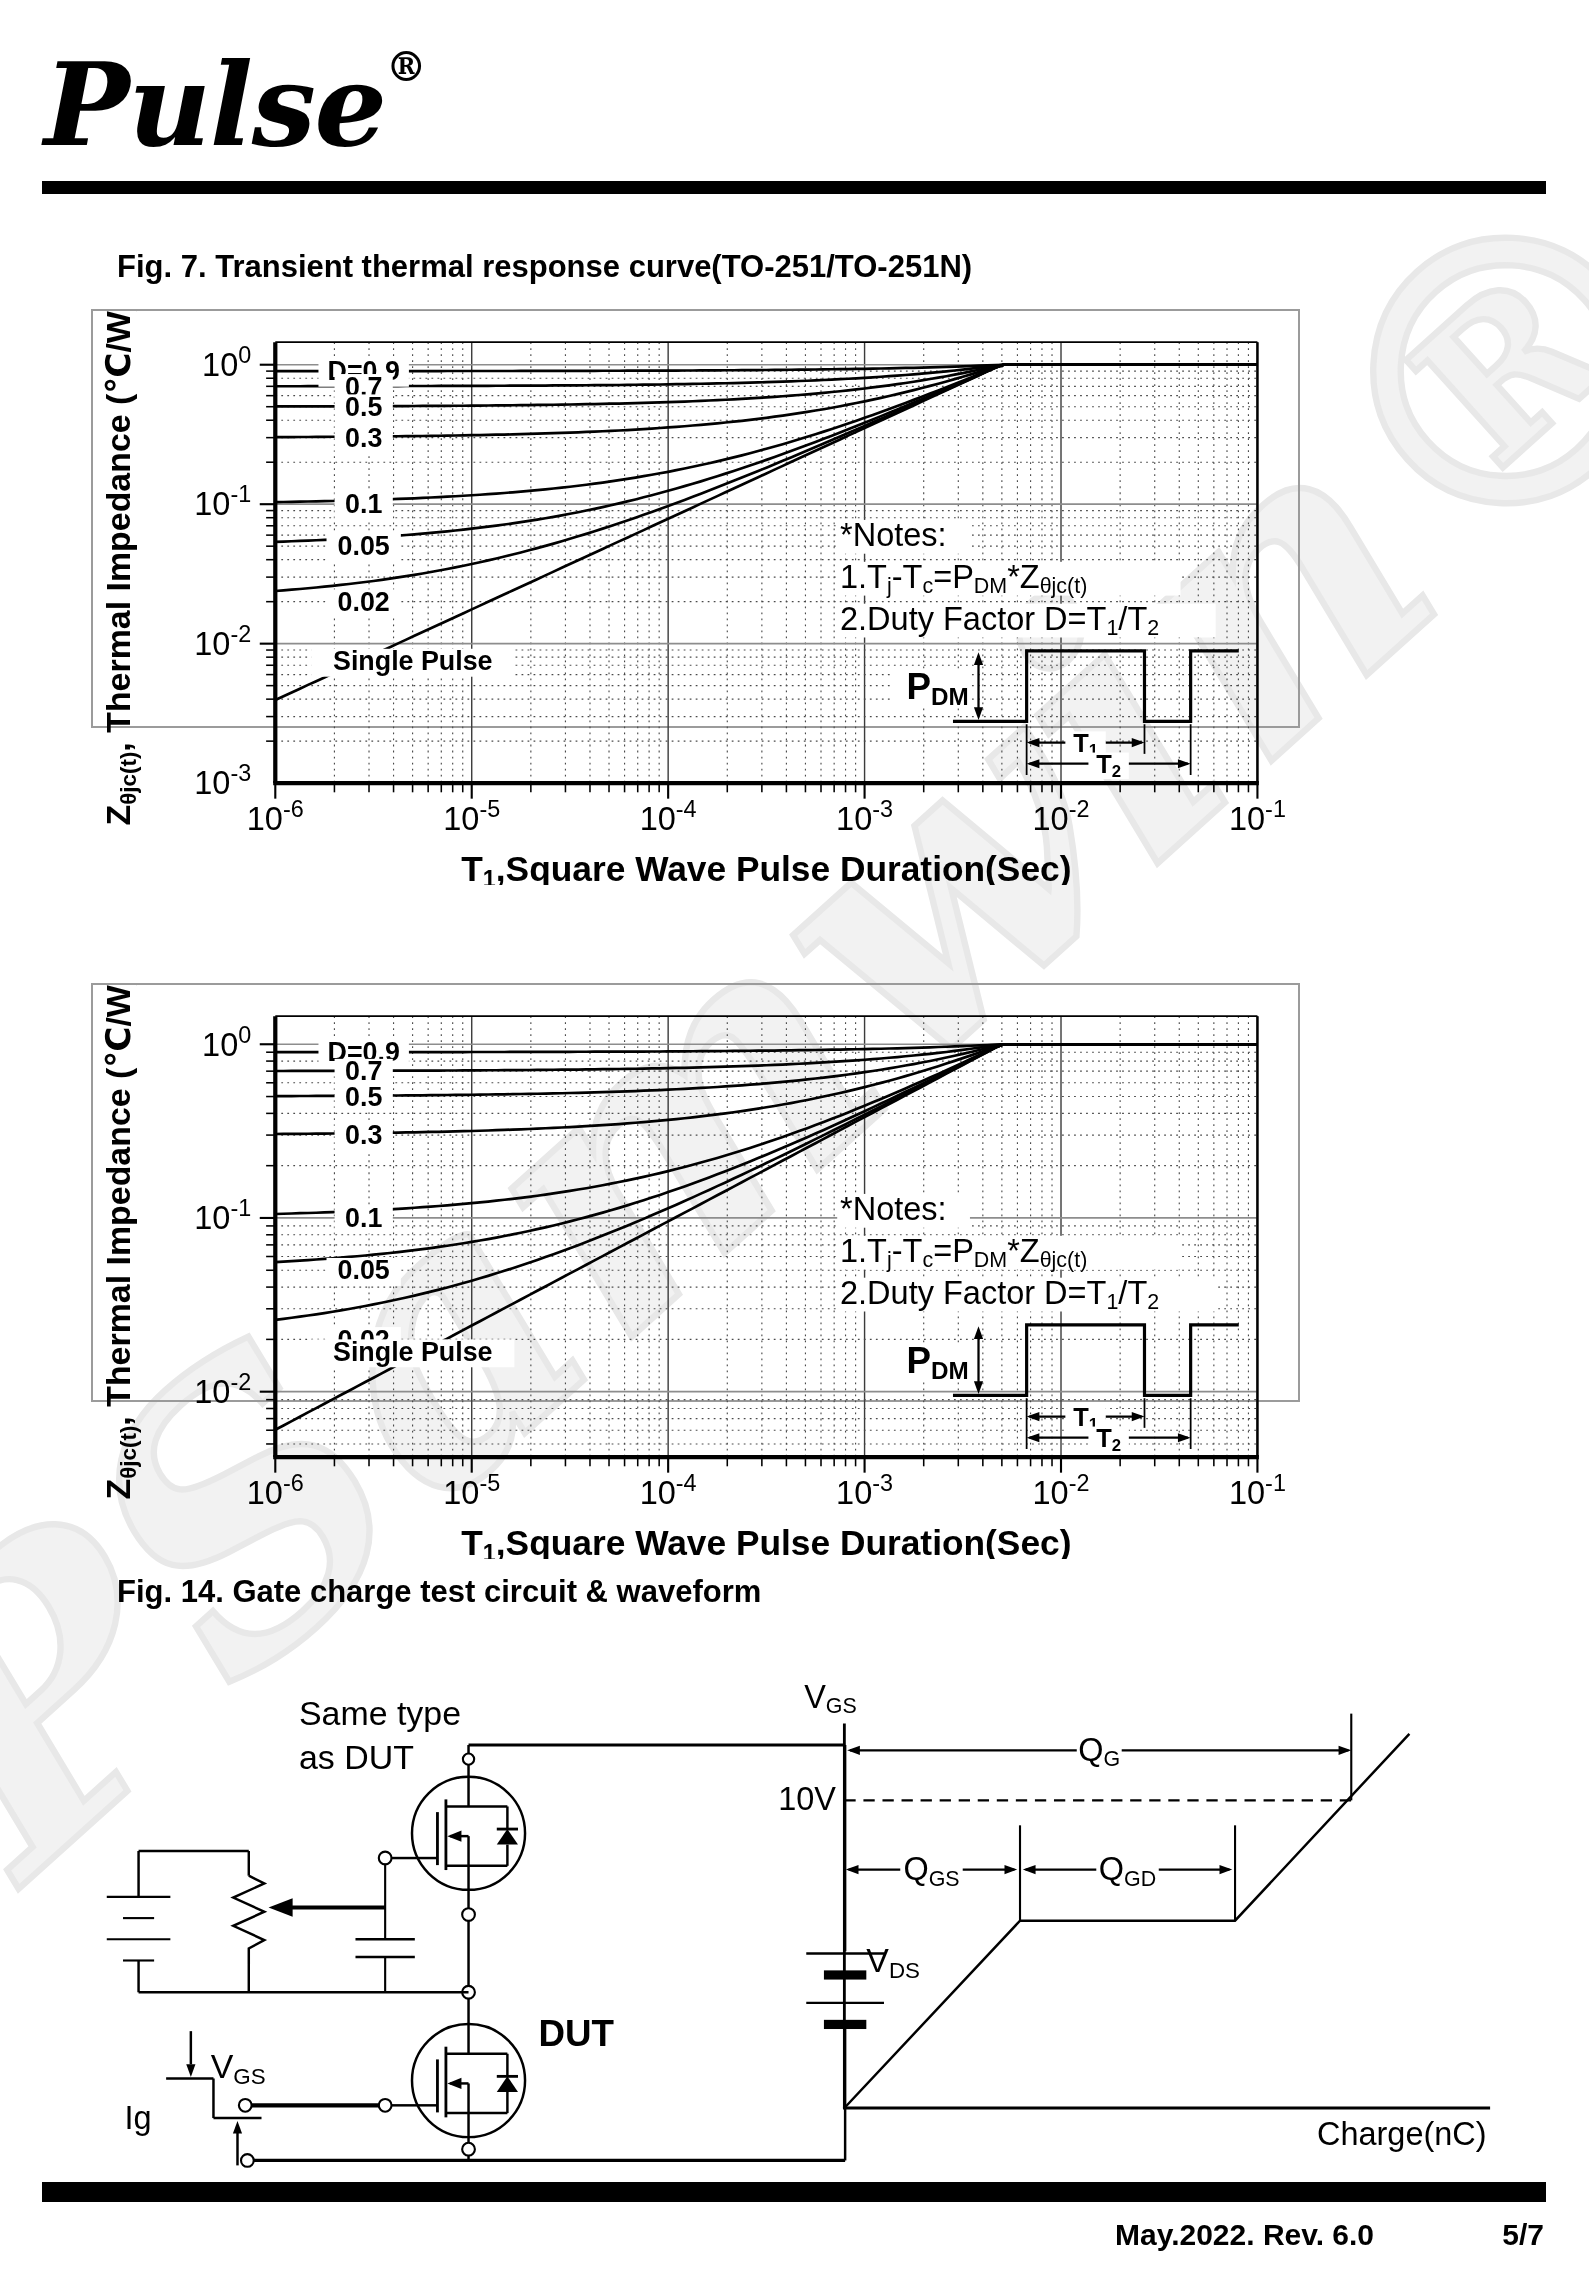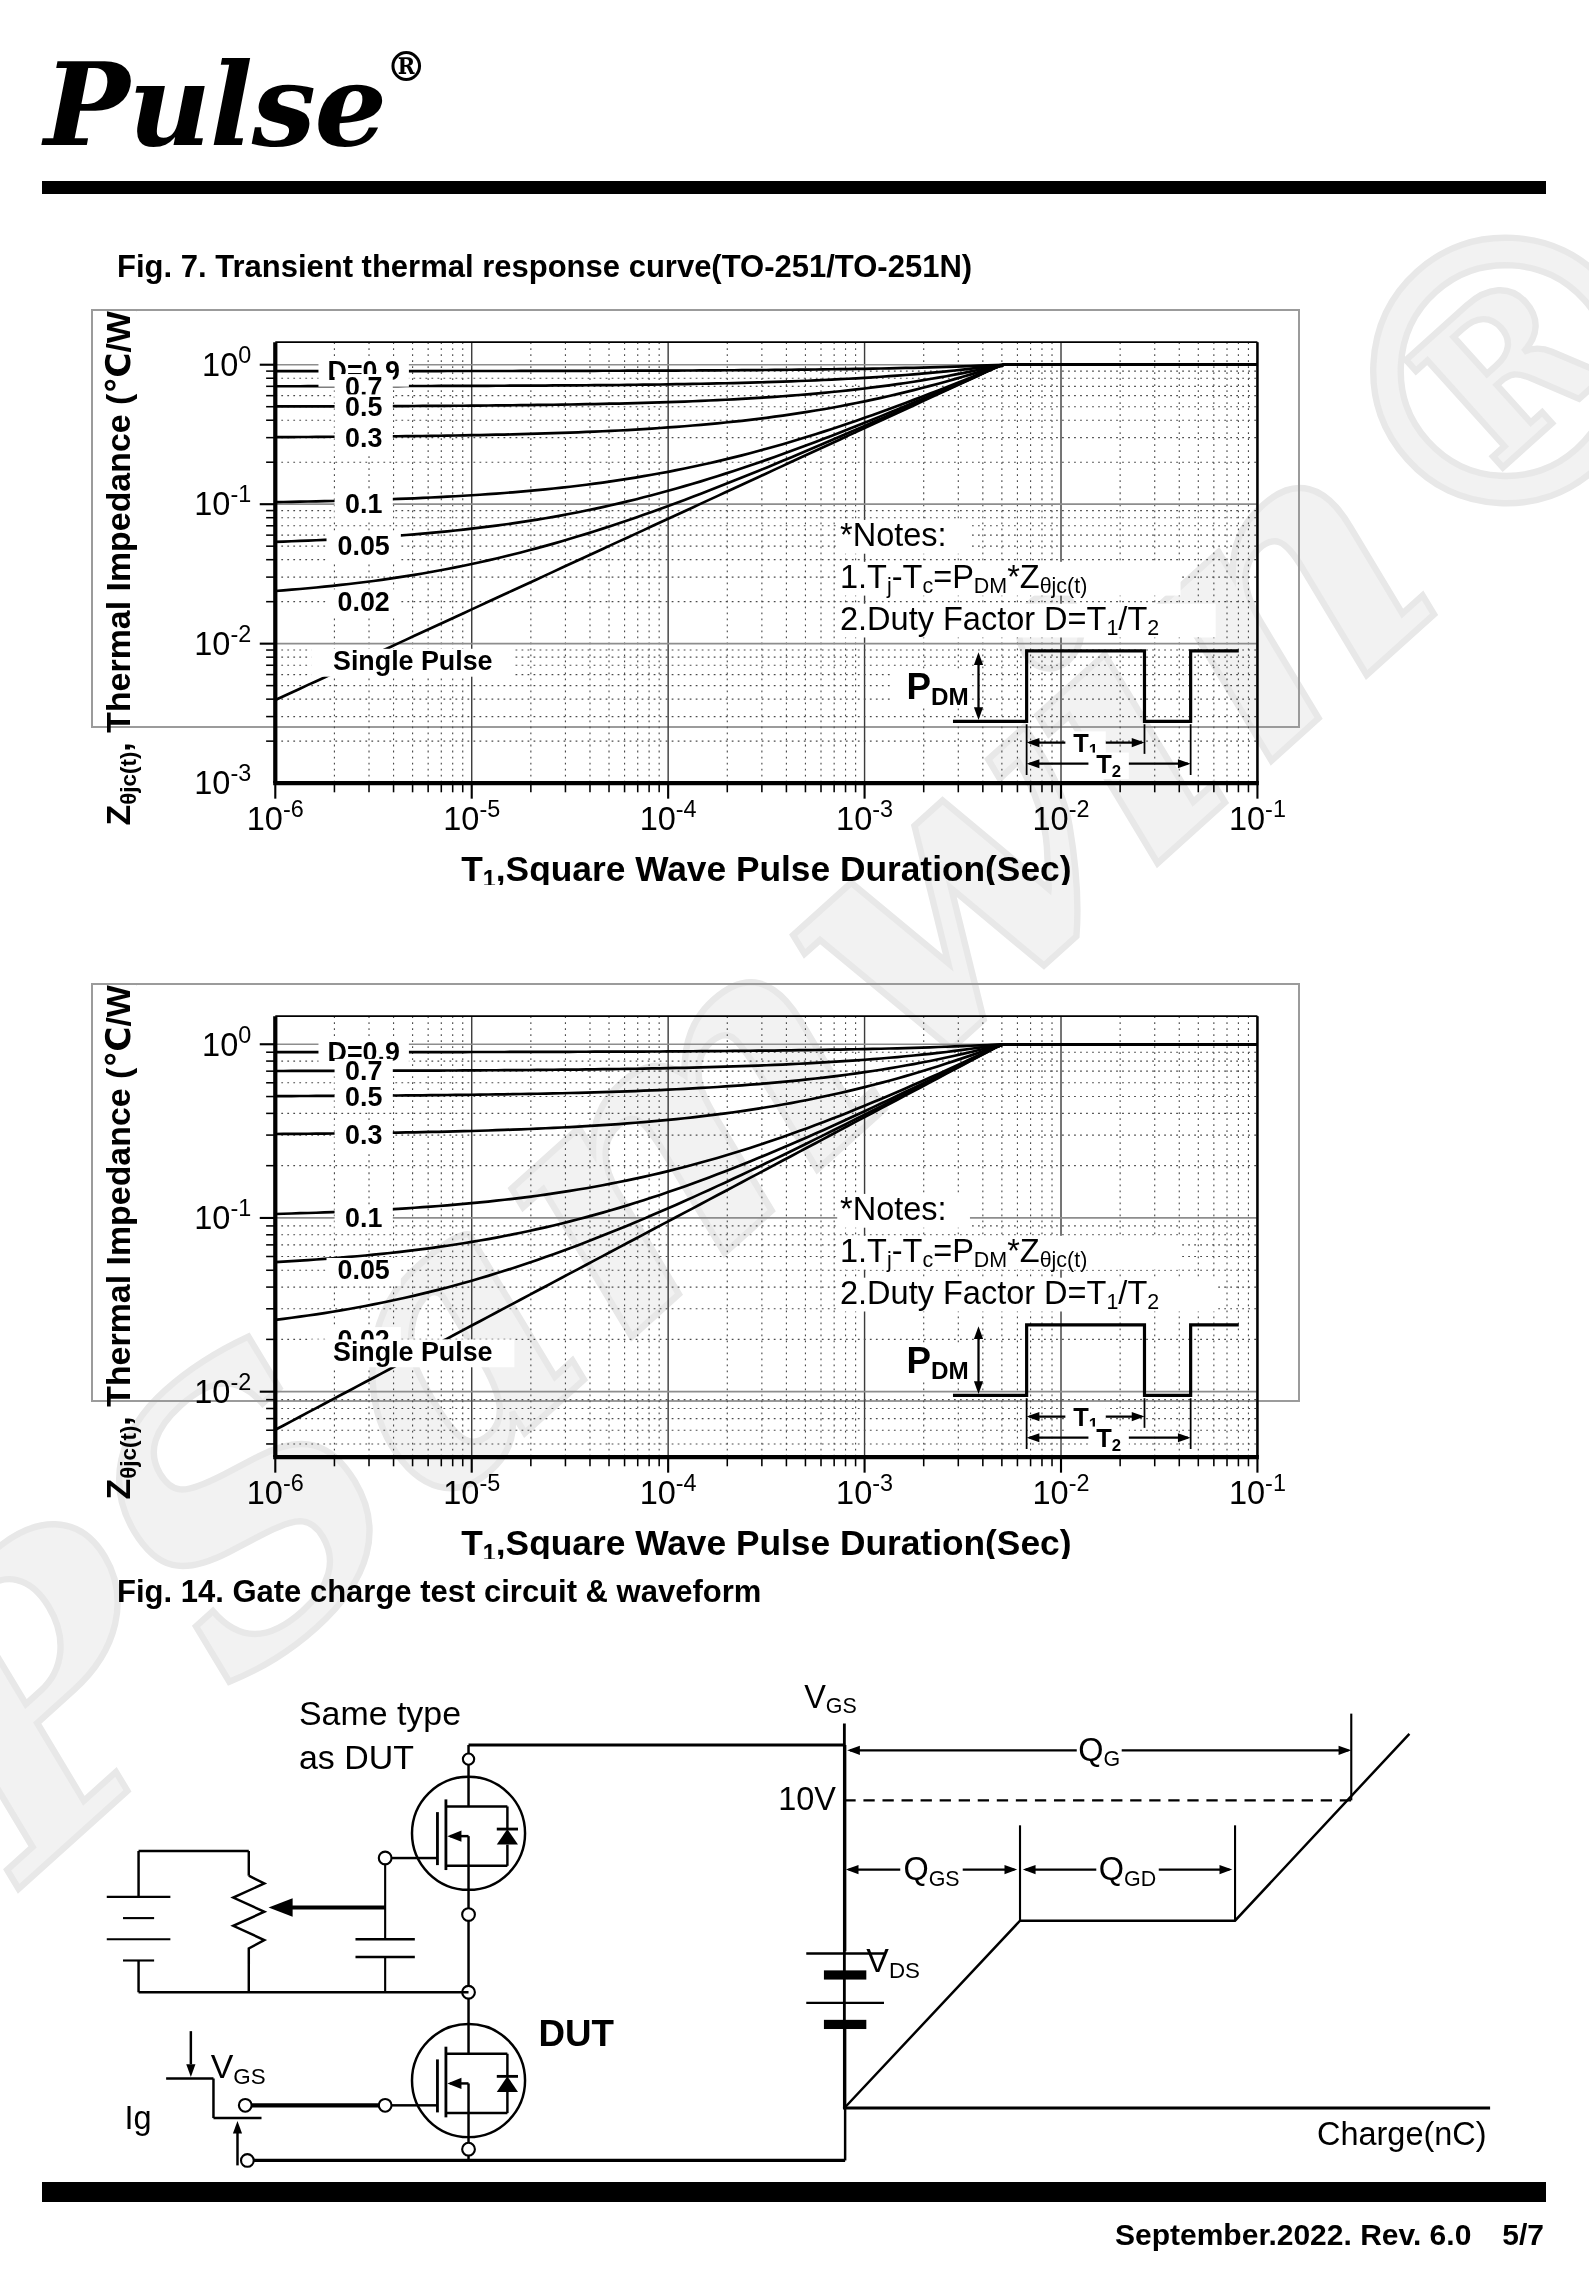--- a/index.html
+++ b/index.html
@@ -599,16 +599,16 @@
         <text x="218.44" y="292.1" font-size="46" fill="#000" text-anchor="middle" font-weight="normal"><tspan>Q</tspan><tspan font-size="30.360000000000003" dy="7.82">GS</tspan></text>
         <line x1="351.88" y1="277.1" x2="640.5749999999999" y2="277.1" stroke="#000" stroke-width="3.2"></line>
         <polygon points="347.88,277.1 365.88,270.6 365.88,283.6" fill="#000"></polygon>
         <polygon points="644.5749999999999,277.1 626.5749999999999,270.6 626.5749999999999,283.6" fill="#000"></polygon>
         <rect x="451.9675" y="255.3" width="88.52000000000001" height="47.84" fill="#fff"></rect>
         <text x="496.22749999999996" y="292.1" font-size="46" fill="#000" text-anchor="middle" font-weight="normal"><tspan>Q</tspan><tspan font-size="30.360000000000003" dy="7.82">GD</tspan></text>
       </g>
     </svg>
 
   <div class="fbar"></div>
-  <div class="foot" id="foot-rev">September.2022. Rev. 6.0</div>
+  <div class="foot" id="foot-rev">May.2022. Rev. 6.0</div>
   <div class="foot" id="foot-page">5/7</div>
 </div>
 
 
 </body></html>

